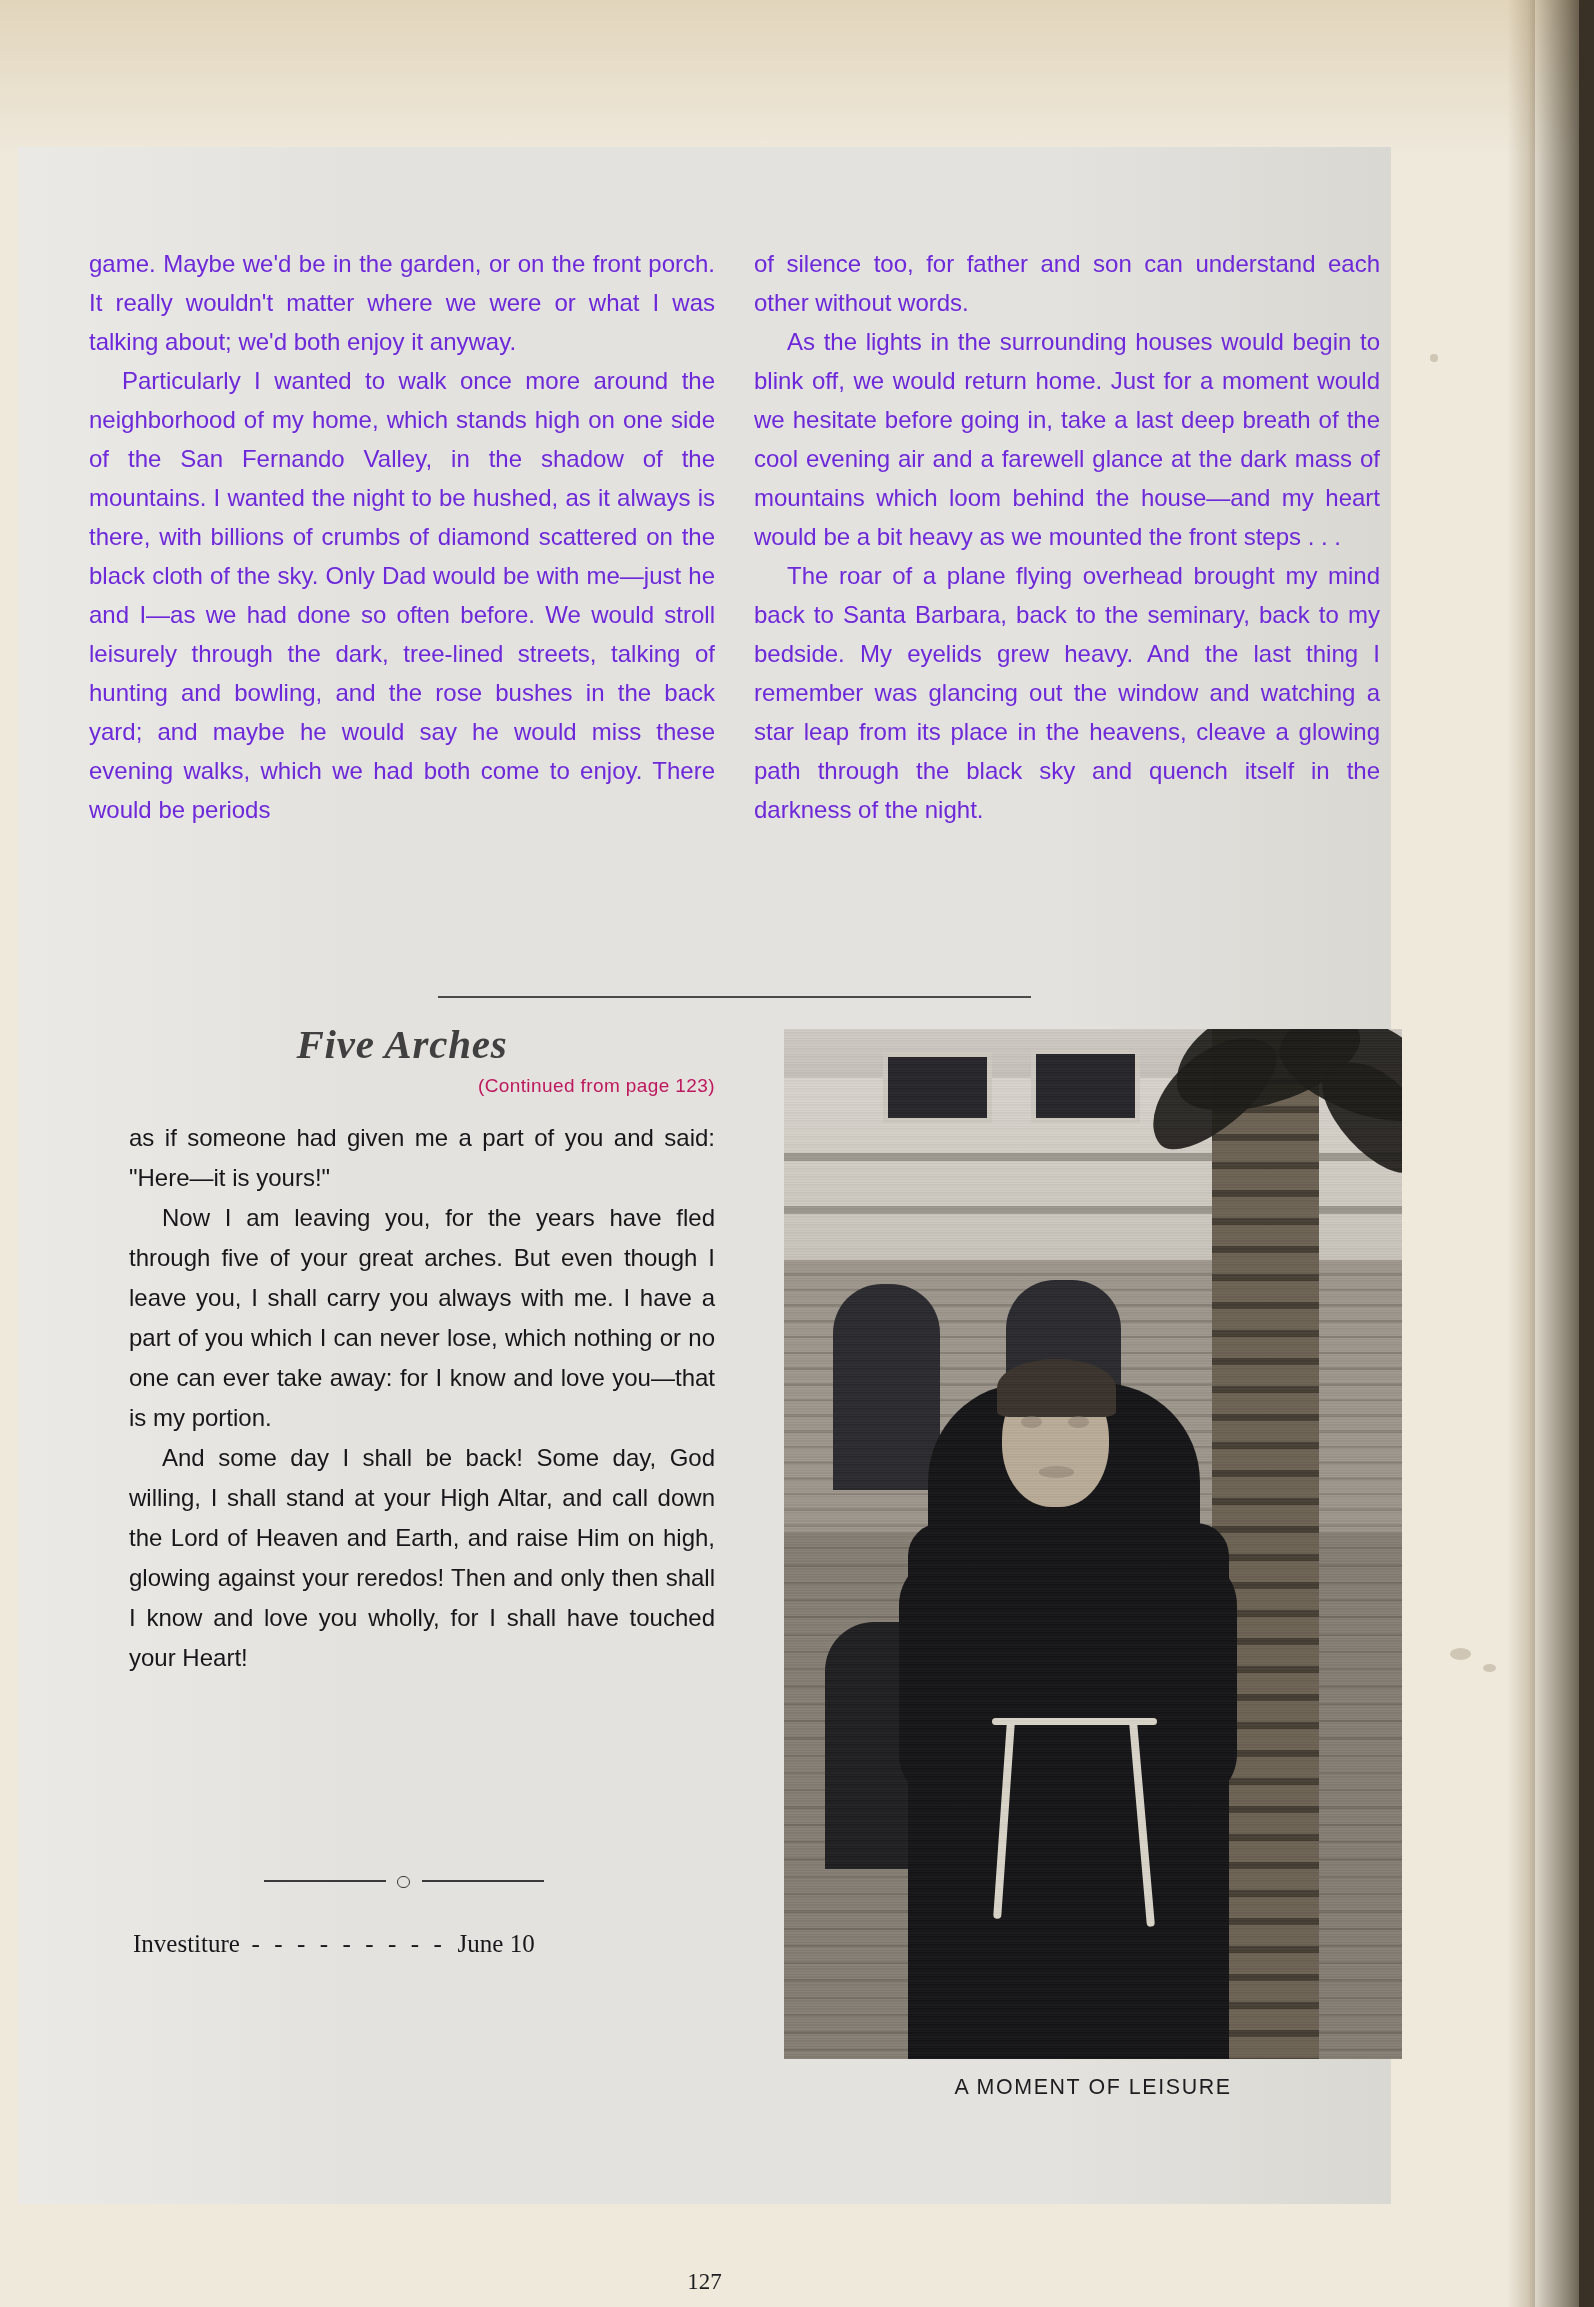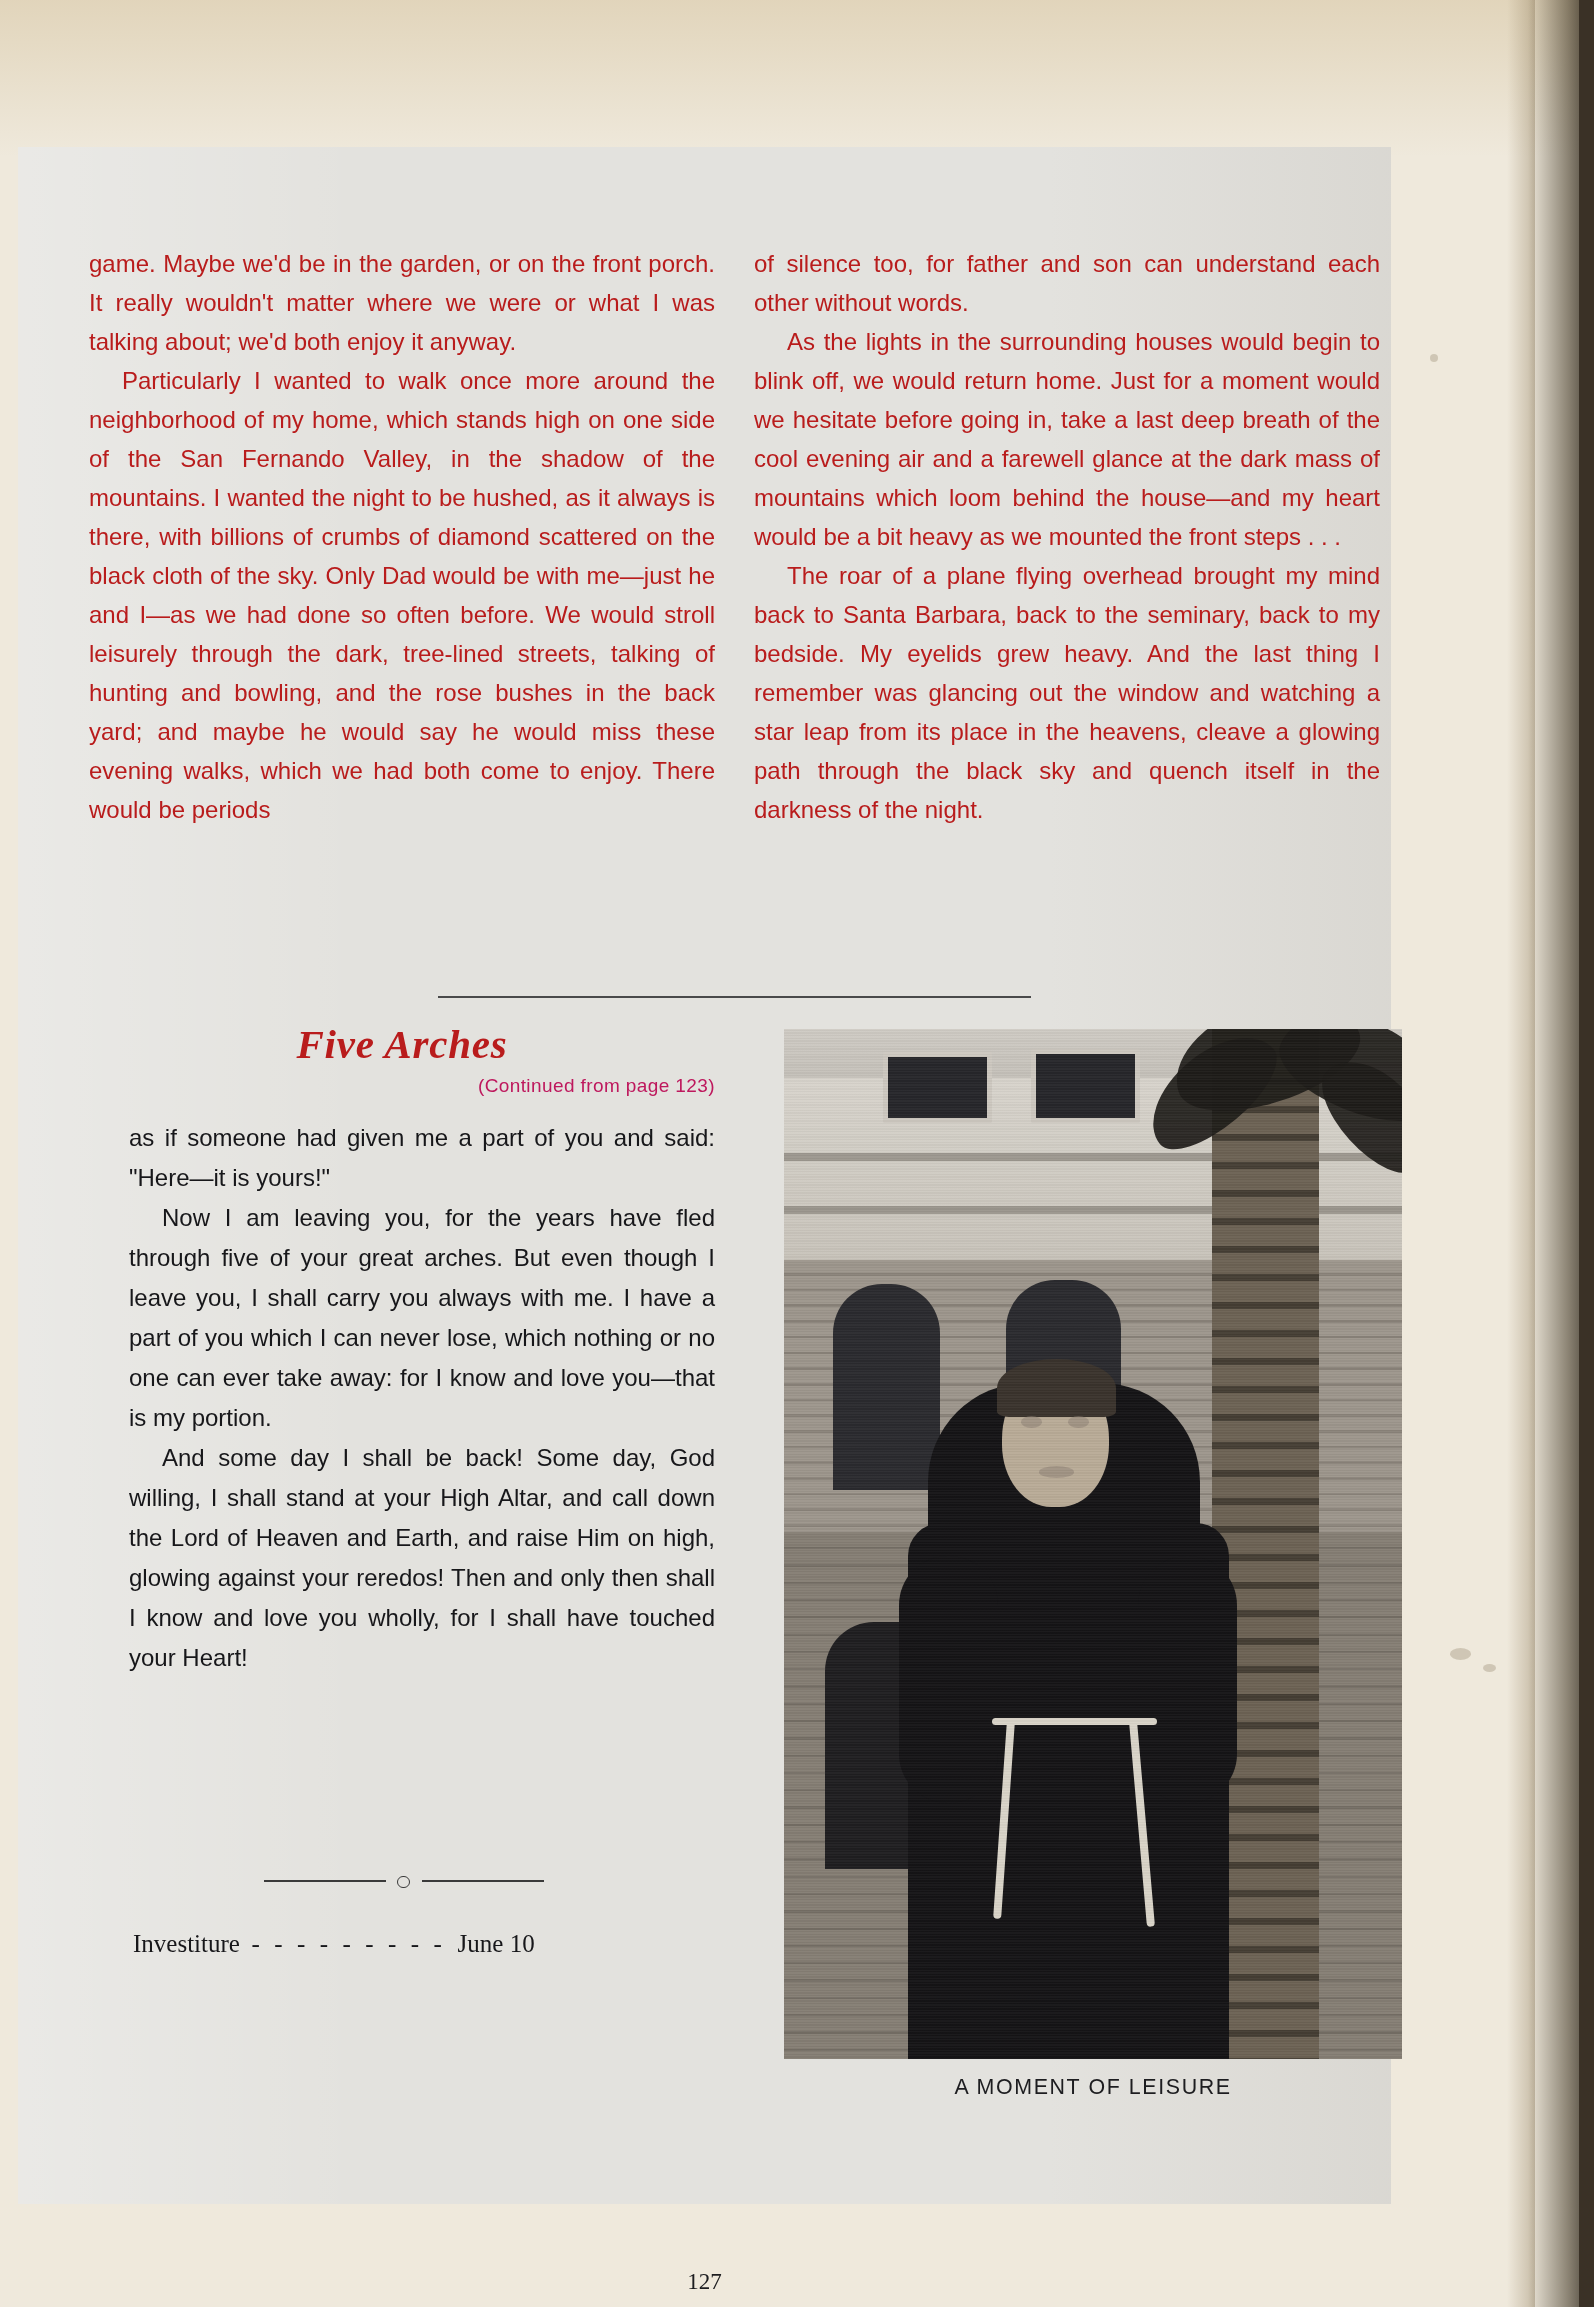--- a/index.html
+++ b/index.html
@@ -67,21 +67,21 @@
     position: absolute;
     inset: 0;
     background: linear-gradient(to right, rgba(255,255,255,0.25), rgba(255,255,255,0.0) 25%, rgba(255,255,255,0.0) 75%, rgba(190,185,175,0.25));
     pointer-events: none;
   }
 
   
   .col {
     position: absolute;
     font-family: "Liberation Sans", sans-serif;
-    color: #b91c1c;
+    color: #6d28d9;
     font-size: 24px;
     line-height: 39px;
     text-align: justify;
   }
   .col p {
     margin: 0;
   }
   .col p.indent {
     text-indent: 33px;
   }
@@ -111,21 +111,21 @@
     position: absolute;
     left: 71px;
     top: 873px;
     width: 626px;
   }
   #fa-title {
     font-family: "Liberation Serif", serif;
     font-style: italic;
     font-weight: bold;
     font-size: 41px;
-    color: #b91c1c;
+    color: #404040;
     text-align: center;
     letter-spacing: 0.8px;
     margin: 0 0 6.6px 0;
   }
   #fa-subtitle {
     font-family: "Liberation Sans", sans-serif;
     font-size: 19px;
     color: #be185d;
     text-align: right;
     margin: 0 0 21.4px 0;

